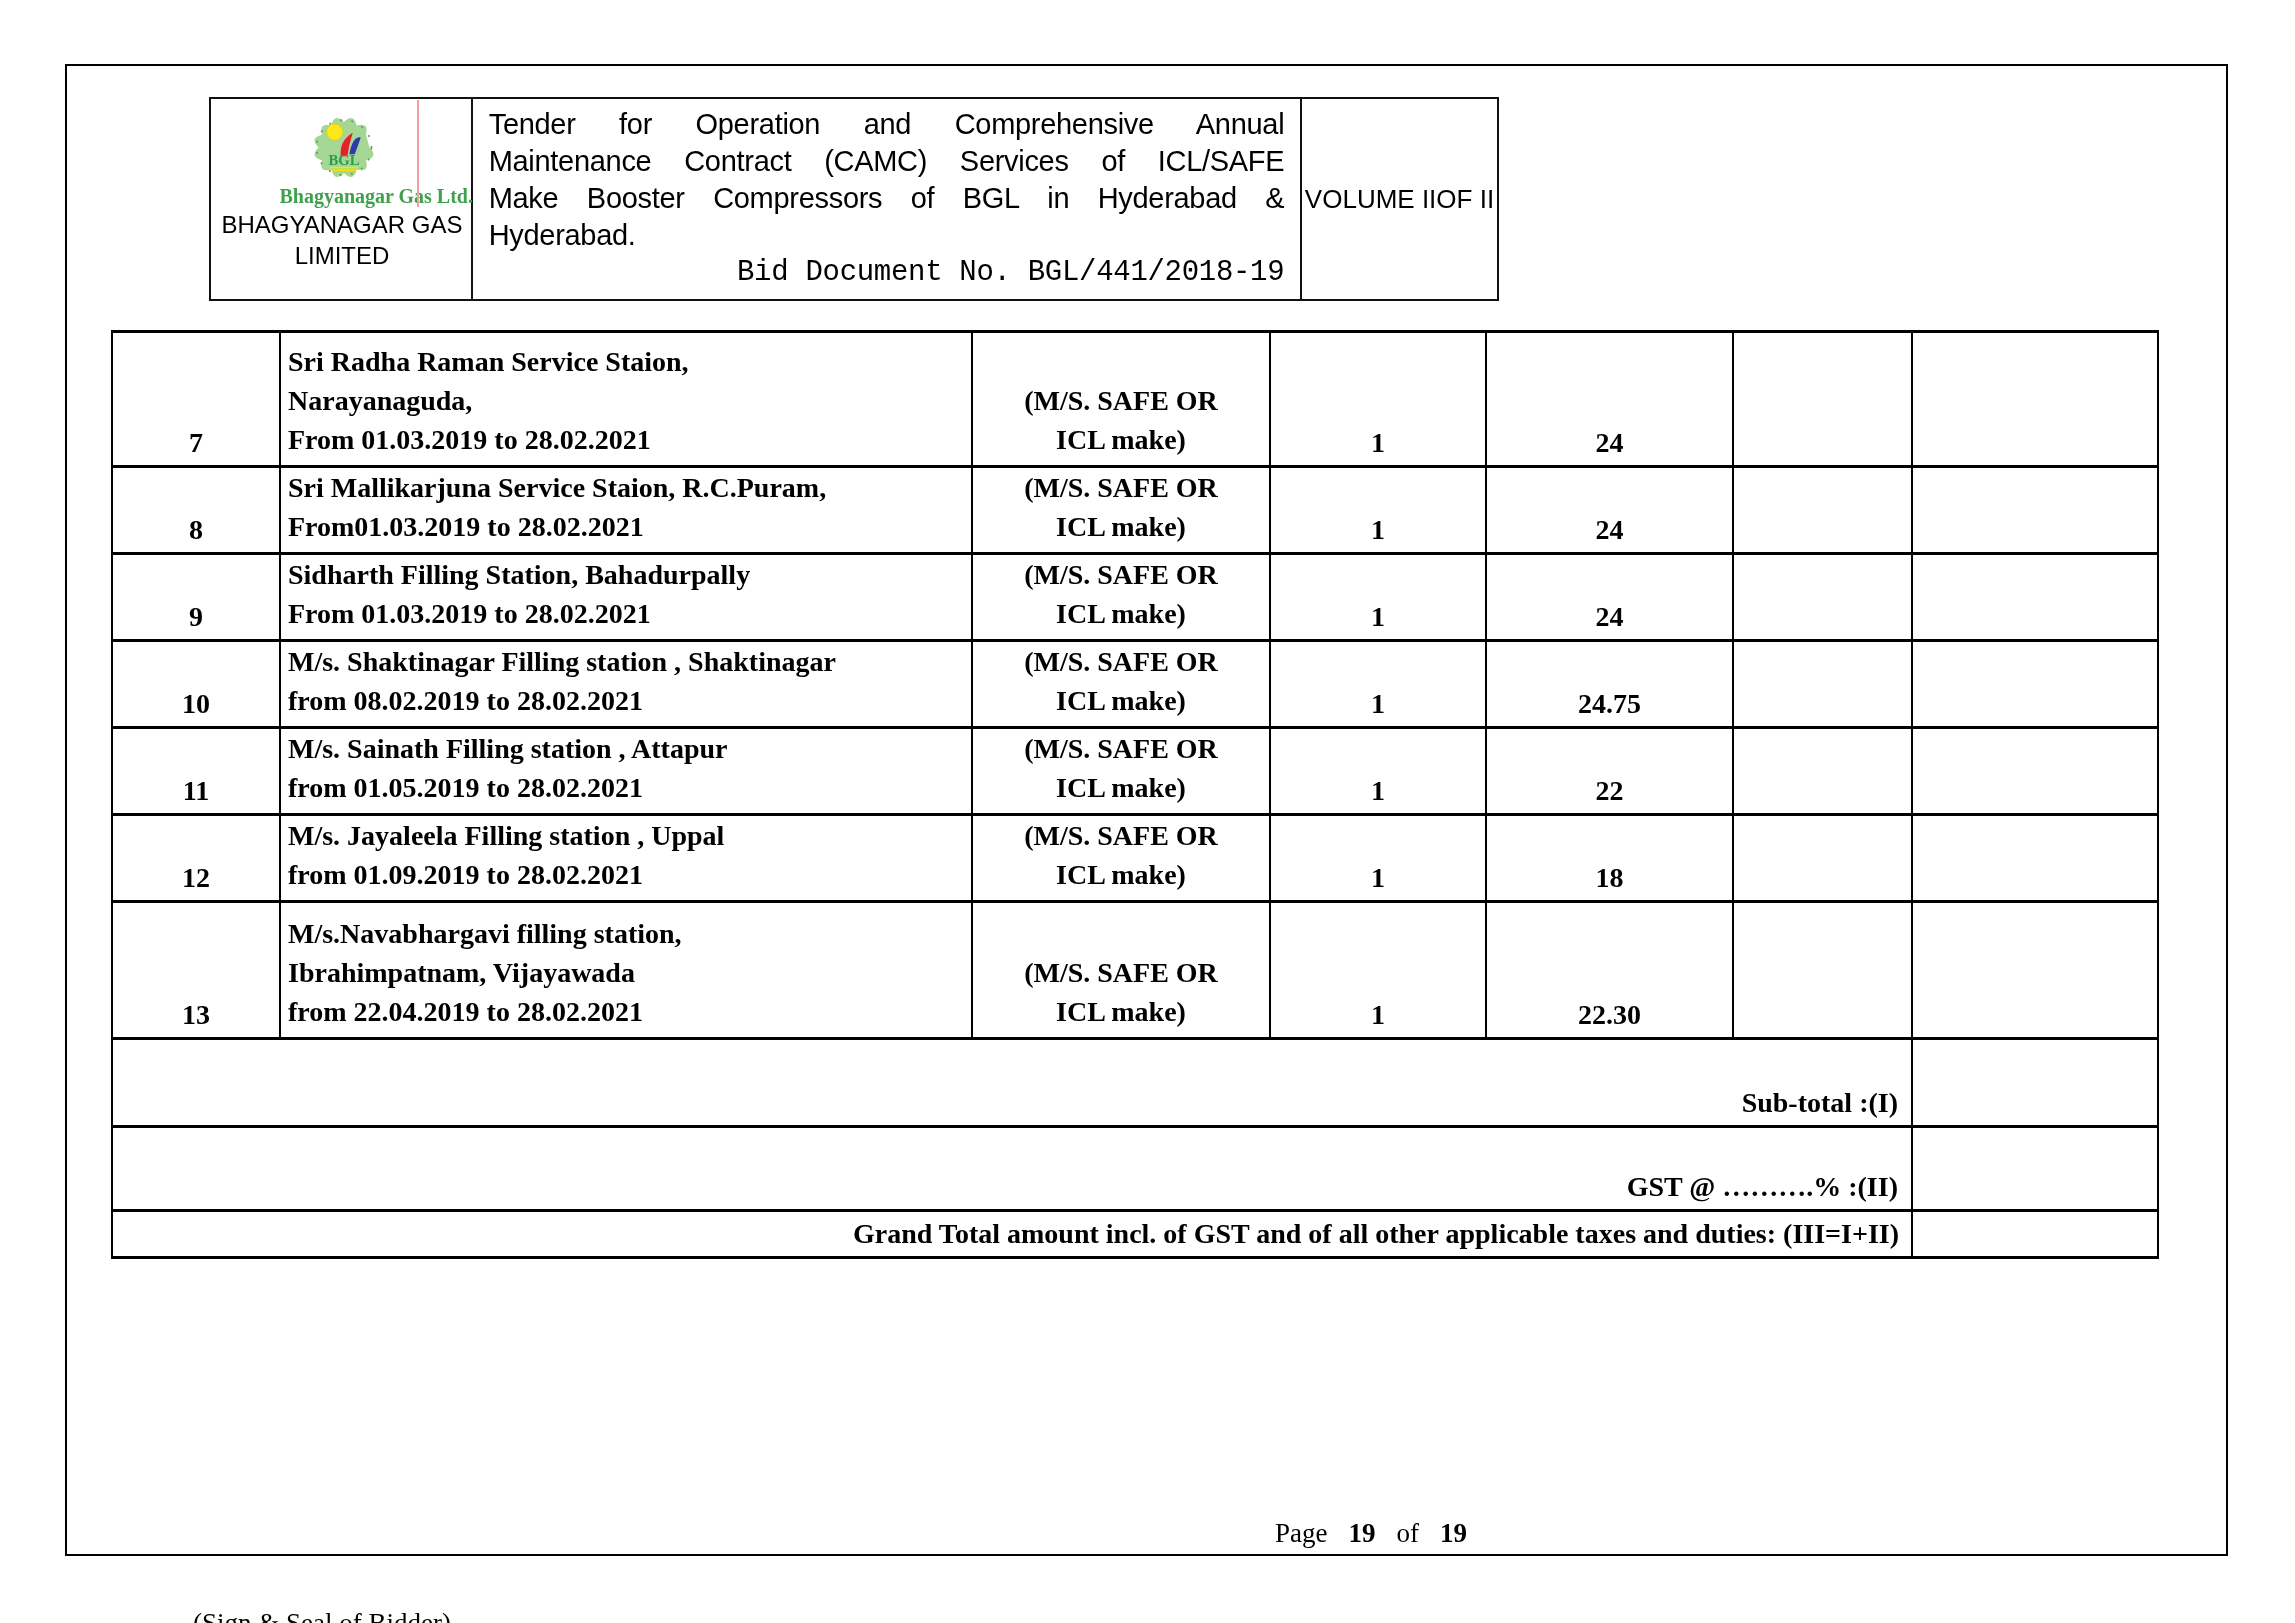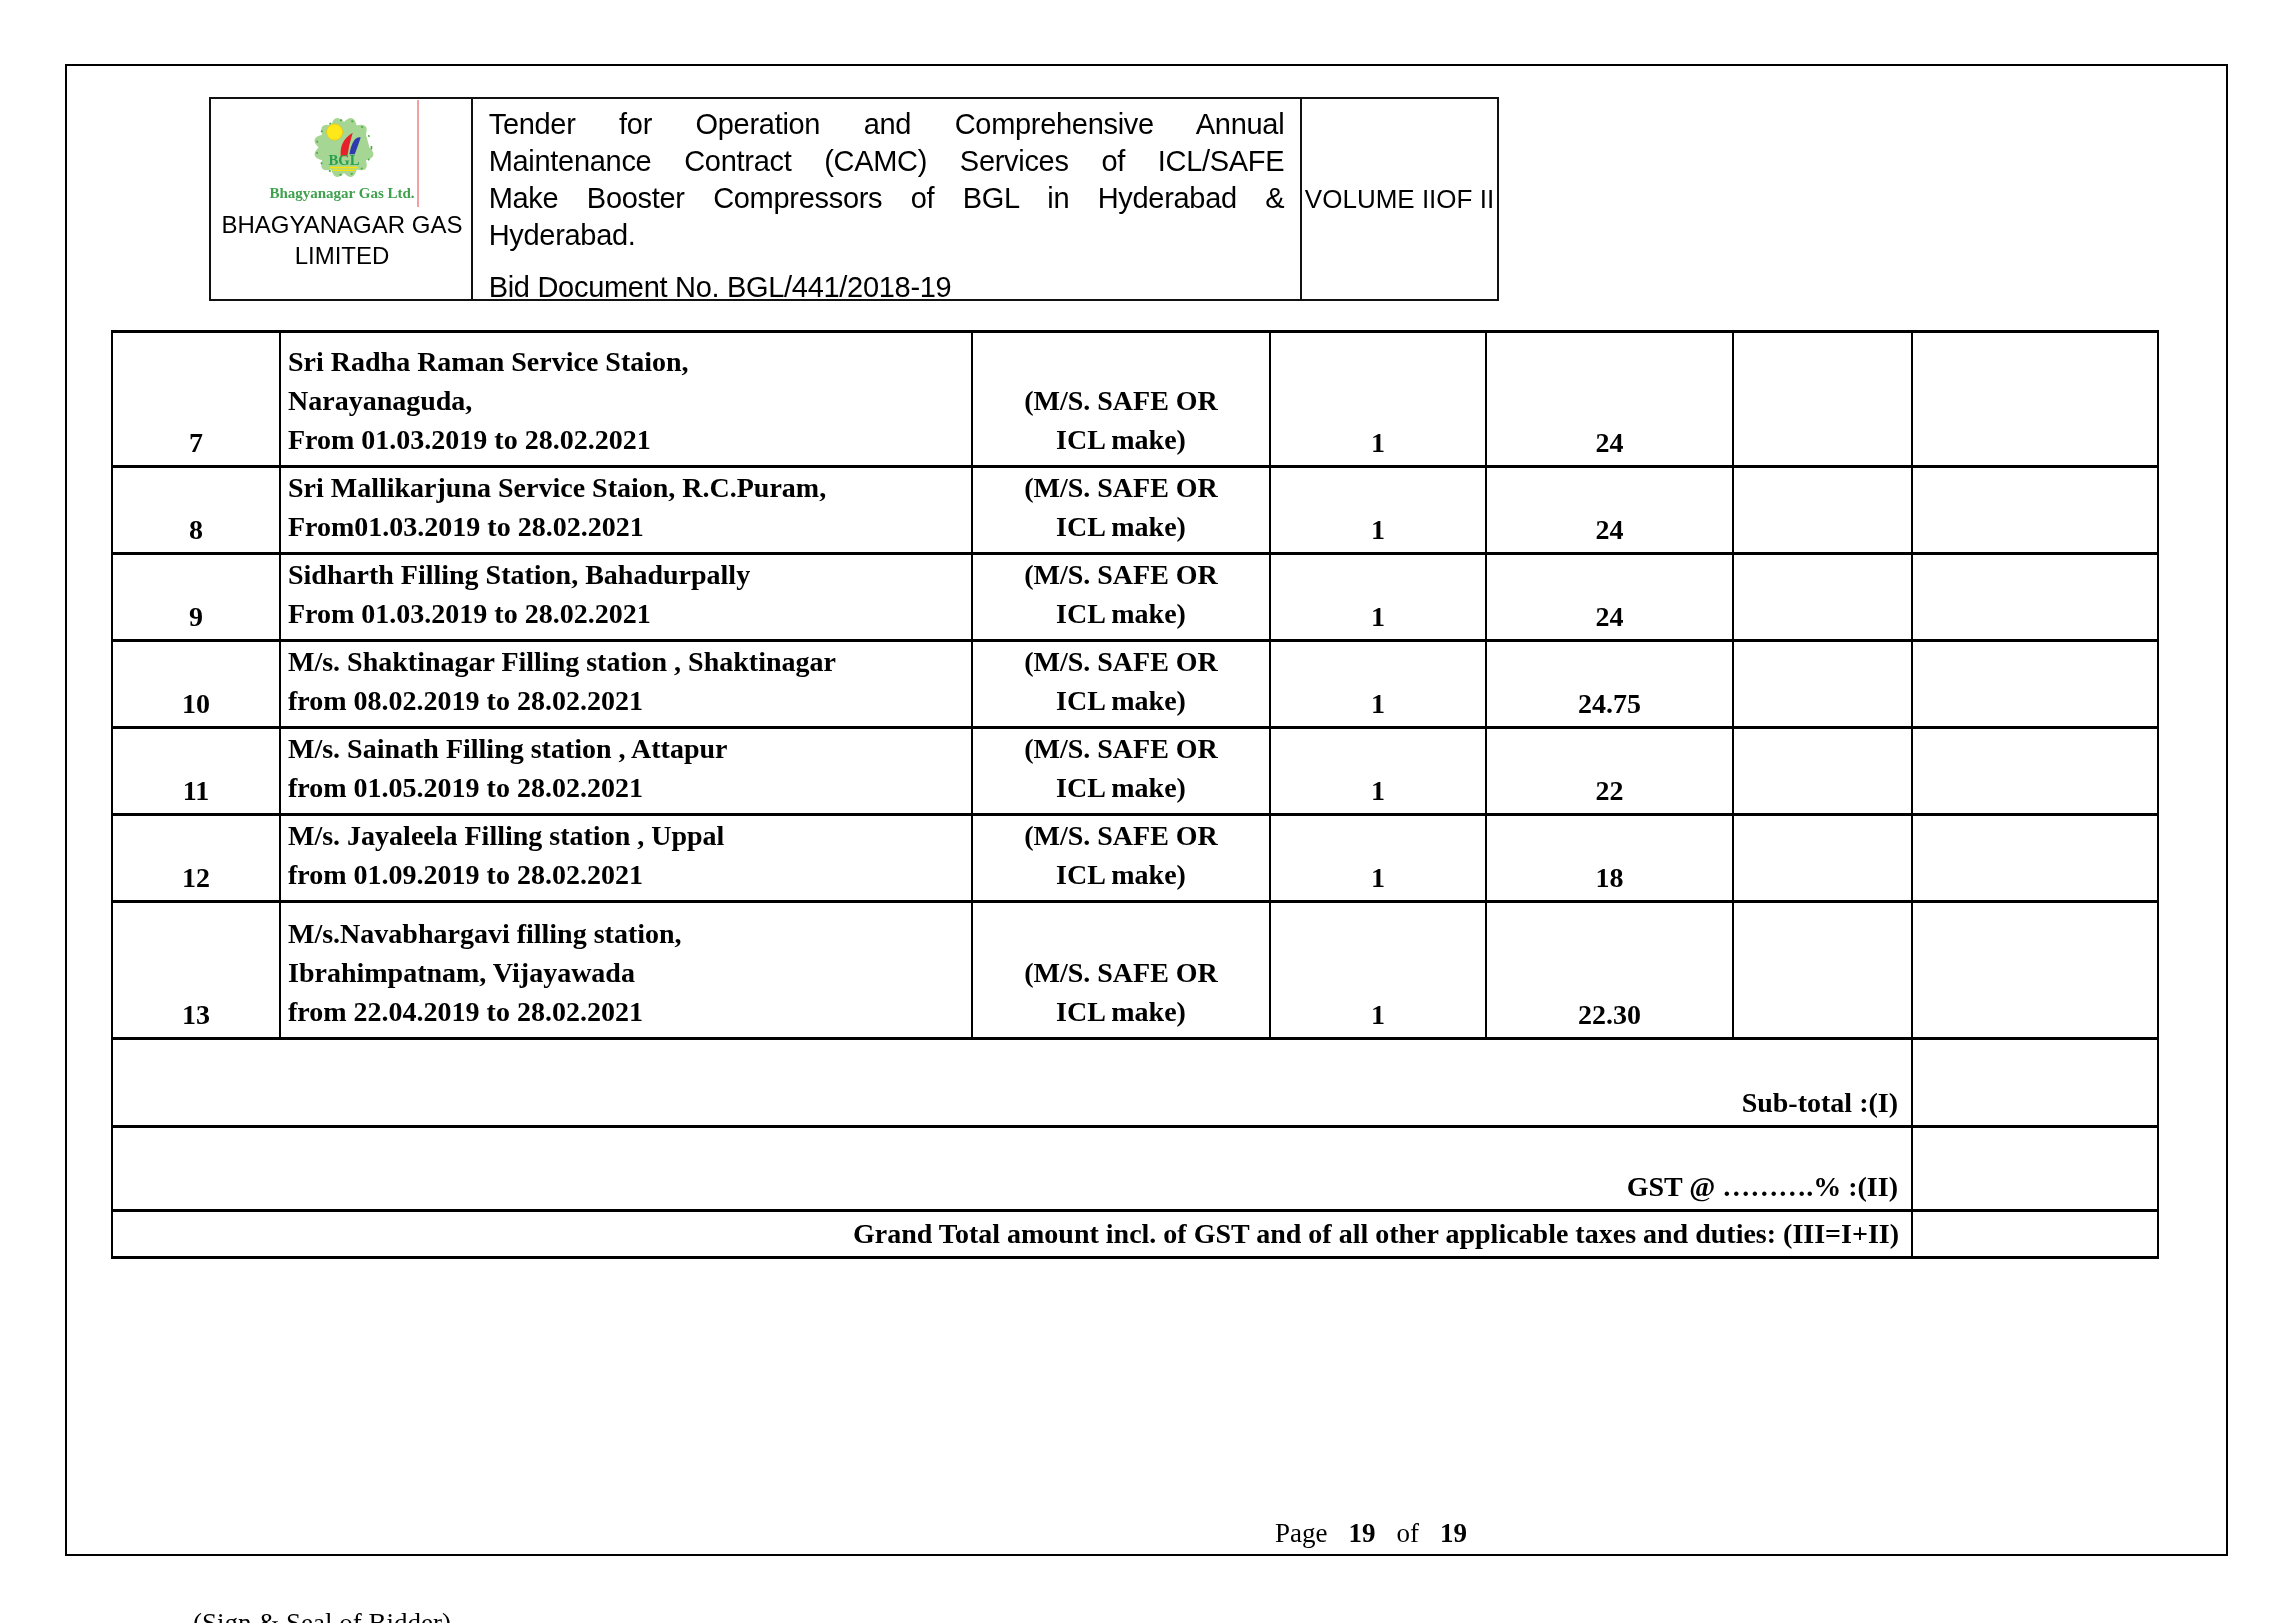--- a/index.html
+++ b/index.html
@@ -14,37 +14,37 @@
   }
 
   
   .header-box {
     position:absolute; left:209px; top:97px; width:1290px; height:204px;
     border:2px solid #111; display:flex;
   }
   .logo-cell { width:262px; border-right:2px solid #111; position:relative; }
   .emblem { position:absolute; left:89px; top:9.2px; width:88px; height:79px; }
   .logo-caption {
-    position:absolute; left:0; top:86px; width:262px; text-align:center;
-    font-family:"Liberation Serif", serif; font-weight:bold; font-size:15px;
+    position:absolute; left:0; top:86px; width:262px; text-align:right;
+    font-family:"Liberation Serif", serif; font-weight:bold; font-size:20px;
   }
   .company-name {
     position:absolute; left:0; top:110px; width:262px; text-align:center;
     font-family:"Liberation Sans", sans-serif; font-size:24px; line-height:31px;
     color:#000;
   }
   .red-line { position:absolute; left:206px; top:1.3px; width:2px; height:107px; }
 
   .title-cell { flex:1; border-right:2px solid #111; padding:6.5px 15.7px 0 15.7px;
     font-family:"Liberation Sans", sans-serif; font-size:29px; line-height:37px;
     letter-spacing:-0.3px;
   }
   .jline { text-align:justify; text-align-last:justify; }
   .lline { text-align:left; }
-  .bid-line { text-align:left; margin-top:15px; }
+  .bid-line { text-align:right; margin-top:0;font-family:Liberation Mono, monospace; }
 
   .volume-cell { width:195px; display:flex; flex-direction:row;
     justify-content:center; align-items:center;
     font-family:"Liberation Sans", sans-serif; font-size:26px; line-height:34px;
   }
 
   
   table.main {
     position:absolute; left:111px; top:330px;
     border-collapse:collapse; table-layout:fixed; width:2046px;

